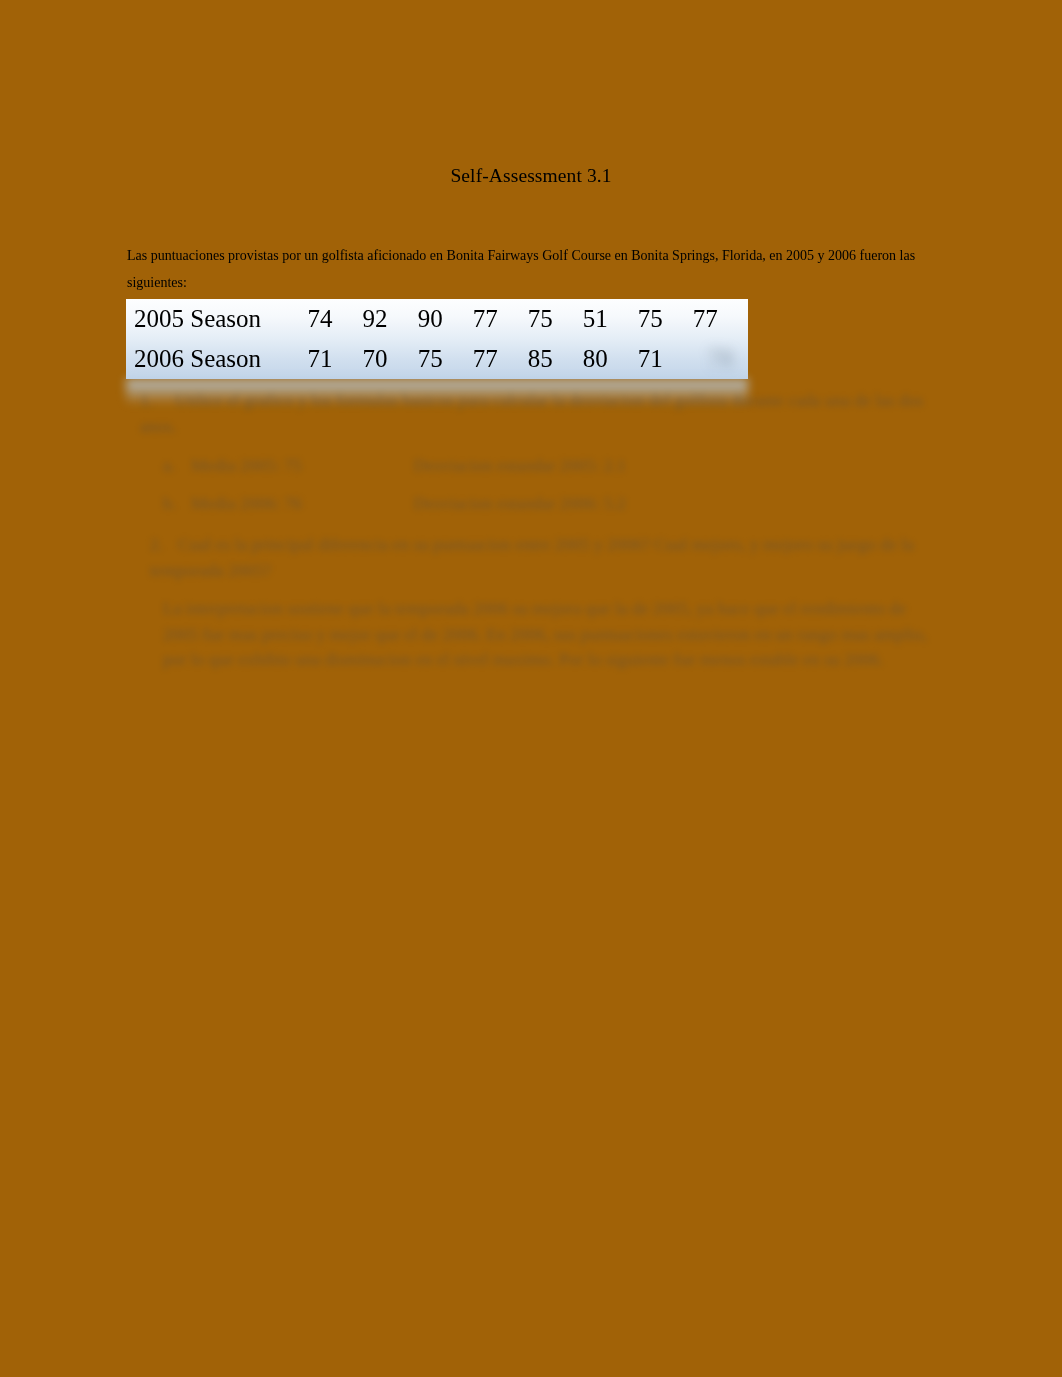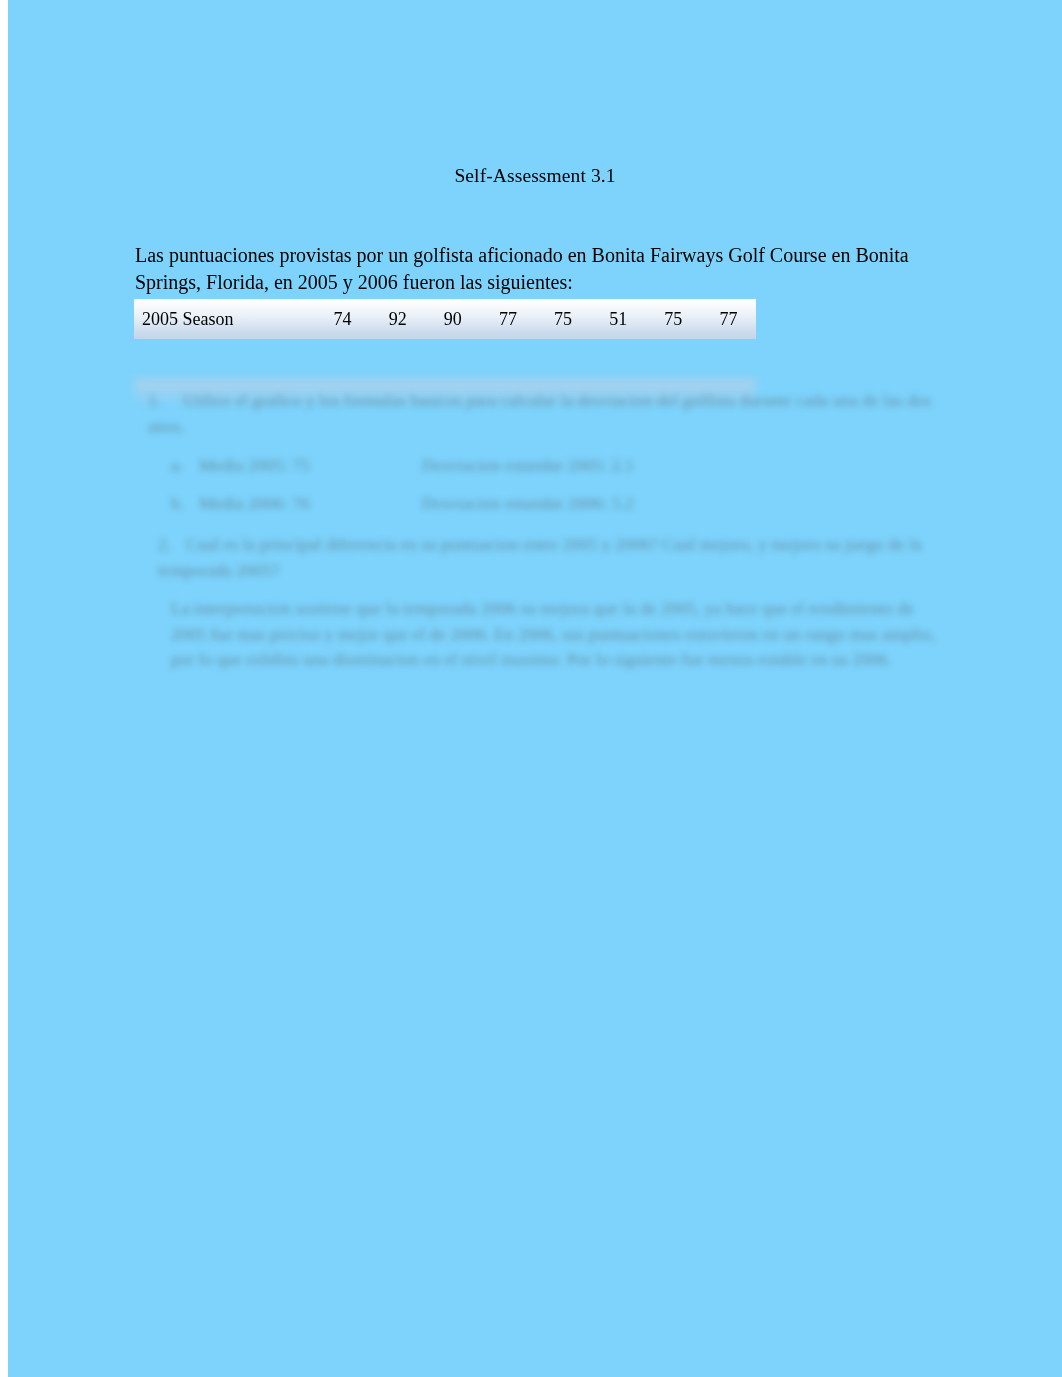--- a/index.html
+++ b/index.html
@@ -12,43 +12,42 @@
     height: 1377px;
     position: relative;
     font-family: "Liberation Serif", "DejaVu Serif", serif;
     color: #000000;
     overflow: hidden;
   }
 
   .page {
     position: absolute;
     inset: 0;
-    background: #7dd3fc;
-    margin-left: 8px;
+    background: #a16207;
   }
 
   
   .doc-title {
     position: absolute;
     left: 0;
     right: 0;
     top: 163px;
     text-align: center;
     font-size: 19.5px;
     line-height: 26px;
     letter-spacing: 0.1px;
   }
 
   
   .intro {
     position: absolute;
     left: 127px;
     top: 242px;
     width: 812px;
-    font-size: 20px;
+    font-size: 14px;
     line-height: 27px;
     text-align: left;
   }
 
   
   .score-table {
     position: absolute;
     left: 126px;
     top: 299px;
     width: 622px;
@@ -58,32 +57,31 @@
                 #f6f9fc 22%,
                 #e4edf6 50%,
                 #cfdeee 78%,
                 #c3d5e9 100%);
     font-size: 19.5px;
   }
   .score-table tr { height: 40px; }
   .score-table td {
     padding: 0;
     border: none;
-    font-size: 18px;
+    font-size: 25px;
     line-height: 40px;
     white-space: nowrap;
   }
   .score-table td.label {
     width: 175px;
     padding-left: 8px;
     text-align: left;
   }
   .score-table td.num {
     width: 56px;
-    text-align: center;
   }
   .score-table td.blank { text-align: center; }
 
   
   .redacted-cell {
     display: inline-block;
     color: transparent;
     filter: blur(4.2px);
     text-shadow: 0 0 7px rgba(90,105,120,0.55);
   }
@@ -172,20 +170,31 @@
         <td class="label">2005 Season</td>
         <td class="num">74</td>
         <td class="num">92</td>
         <td class="num">90</td>
         <td class="num">77</td>
         <td class="num">75</td>
         <td class="num">51</td>
         <td class="num">75</td>
         <td class="num">77</td>
       </tr>
+      <tr>
+        <td class="label">2006 Season</td>
+        <td class="num">71</td>
+        <td class="num">70</td>
+        <td class="num">75</td>
+        <td class="num">77</td>
+        <td class="num">85</td>
+        <td class="num">80</td>
+        <td class="num">71</td>
+        <td class="num blank"><span class="redacted-cell">78</span></td>
+      </tr>
     </tbody>
   </table>
 
   <div class="table-bleed"></div>
 
   <div class="blurred-block bb-q1">
     <span class="marker">1.</span>
     <span class="body">Utilice el grafico y los formulas basicos para calcular la desviacion del golfista durante cada una de las dos anos.</span>
   </div>
 

